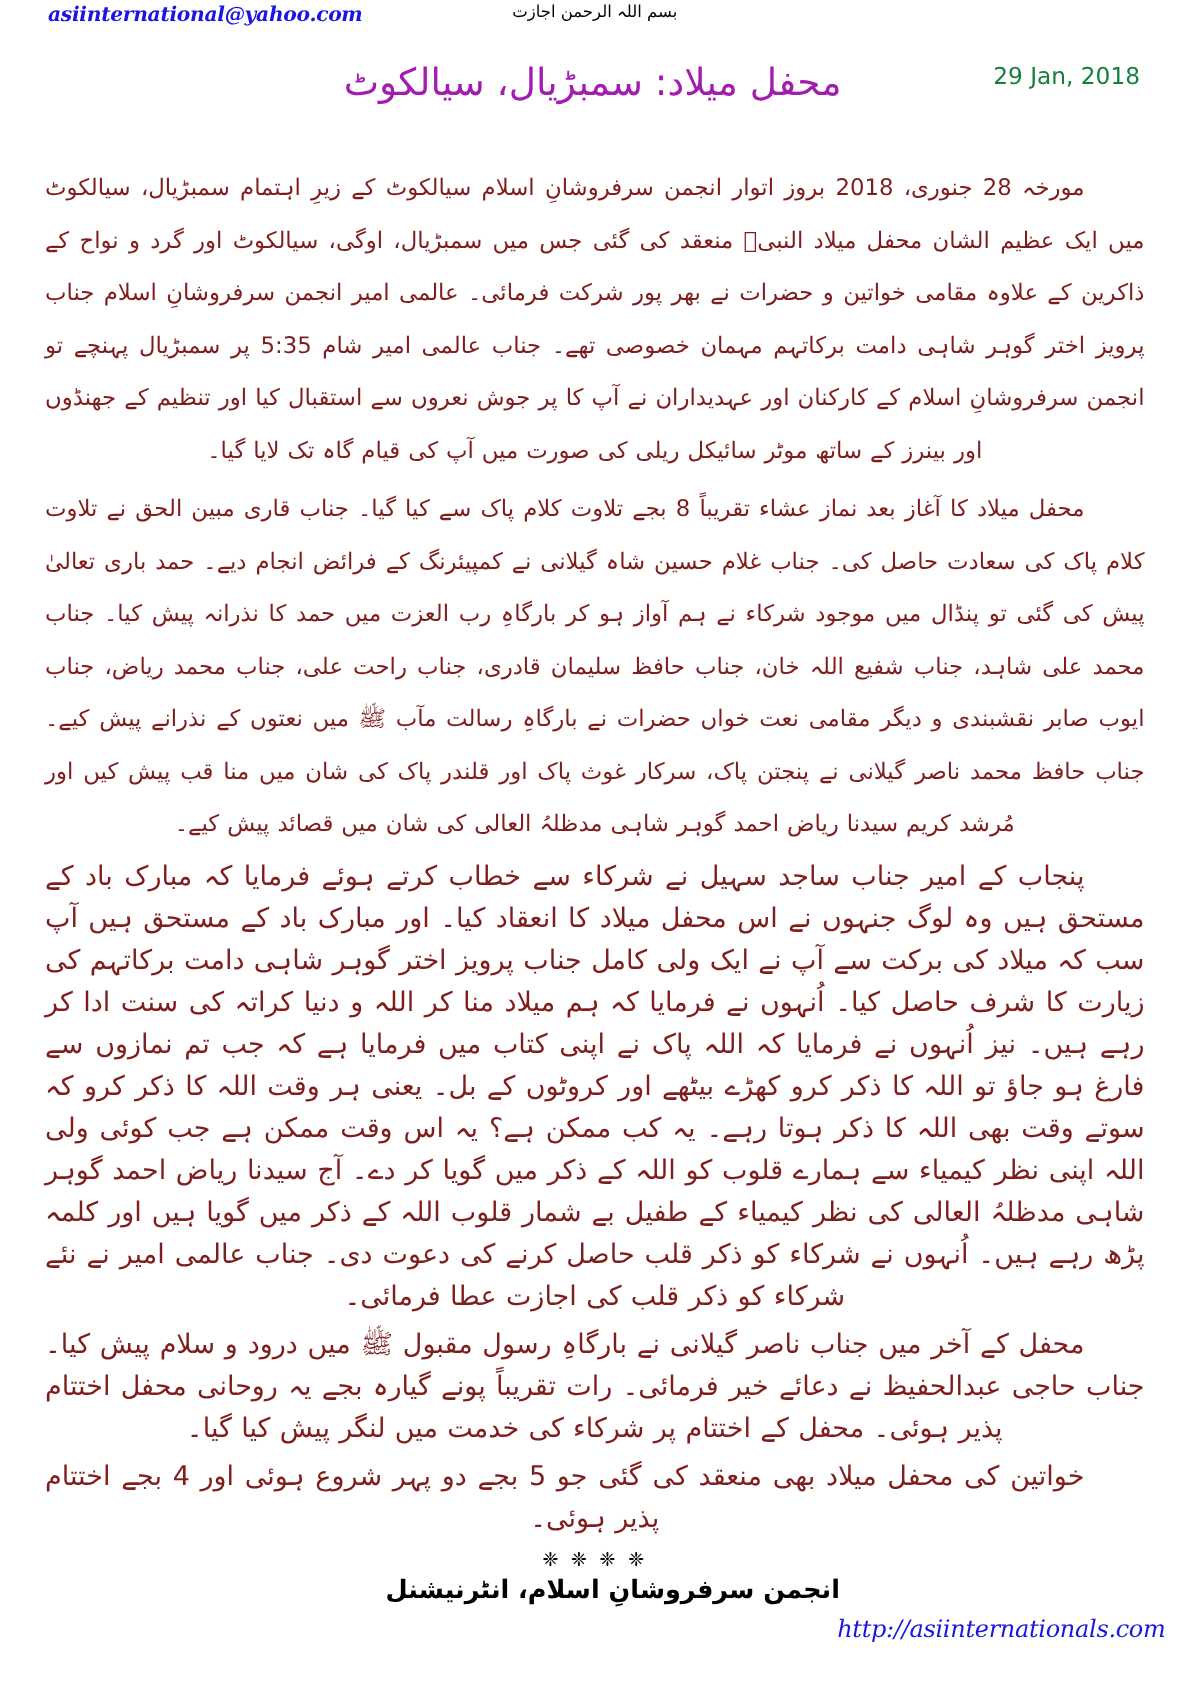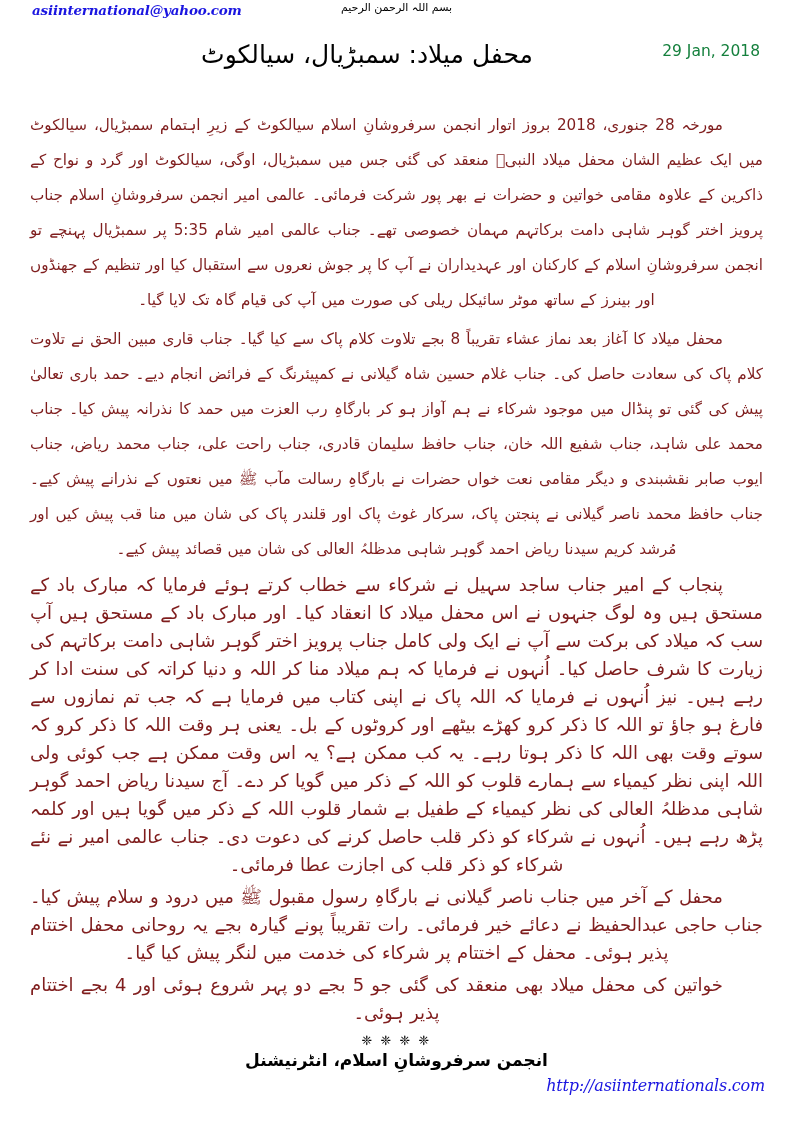--- a/index.html
+++ b/index.html
@@ -62,28 +62,28 @@
   
   .title-row {
     position: absolute;
     top: 30px;
     left: 0;
     width: 793px;
     height: 72px;
   }
   .doc-title {
     position: absolute;
-    right: 260px;
+    right: 232px;
     top: 6px;
     direction: rtl;
     font-family: "DejaVu Sans", "Liberation Sans", sans-serif;
     font-size: 25px;
     font-weight: normal;
     line-height: 1.5;
-    color: #000000;
+    color: #a21caf;
     white-space: nowrap;
   }
   .doc-date {
     position: absolute;
     right: 33px;
     top: 12px;
     direction: ltr;
     font-family: "DejaVu Sans", "Liberation Sans", sans-serif;
     font-size: 15.5px;
     font-weight: normal;
@@ -131,21 +131,21 @@
     direction: ltr;
     font-size: 13px;
     letter-spacing: 2px;
     color: #000;
     line-height: 14px;
   }
 
   
   .footer {
     position: absolute;
-    left: 0;
+    left: 12px;
     top: 1050px;
     width: 652px;
     height: 72px;
   }
   .org-name {
     position: absolute;
     left: 0;
     top: 0;
     width: 793px;
     text-align: center;
@@ -193,21 +193,21 @@
     letter-spacing: -0.2px;
   }
 </style>
 </head>
 <body>
 
 <div class="page">
 
   <div class="header-bar">
     <div class="hdr-email">asiinternational@yahoo.com</div>
-    <div class="hdr-bismillah">بسم اللہ الرحمن الرحیم</div>
+    <div class="hdr-bismillah">بسم اللہ الرحمن اجازت</div>
   </div>
 
   <div class="title-row">
     <div class="doc-title">محفل میلاد: سمبڑیال، سیالکوٹ</div>
     <div class="doc-date">29 Jan, 2018</div>
   </div>
 
   <div class="body-wrap">
     <p class="para">مورخہ 28 جنوری، 2018 بروز اتوار انجمن سرفروشانِ اسلام سیالکوٹ کے زیرِ اہتمام سمبڑیال، سیالکوٹ میں ایک عظیم الشان محفل میلاد النبیؐ منعقد کی گئی جس میں سمبڑیال، اوگی، سیالکوٹ اور گرد و نواح کے ذاکرین کے علاوہ مقامی خواتین و حضرات نے بھر پور شرکت فرمائی۔ عالمی امیر انجمن سرفروشانِ اسلام جناب پرویز اختر گوہر شاہی دامت برکاتہم مہمان خصوصی تھے۔ جناب عالمی امیر شام 5:35 پر سمبڑیال پہنچے تو انجمن سرفروشانِ اسلام کے کارکنان اور عہدیداران نے آپ کا پر جوش نعروں سے استقبال کیا اور تنظیم کے جھنڈوں اور بینرز کے ساتھ موٹر سائیکل ریلی کی صورت میں آپ کی قیام گاہ تک لایا گیا۔</p>
     <p class="para">محفل میلاد کا آغاز بعد نماز عشاء تقریباً 8 بجے تلاوت کلام پاک سے کیا گیا۔ جناب قاری مبین الحق نے تلاوت کلام پاک کی سعادت حاصل کی۔ جناب غلام حسین شاہ گیلانی نے کمپیئرنگ کے فرائض انجام دیے۔ حمد باری تعالیٰ پیش کی گئی تو پنڈال میں موجود شرکاء نے ہم آواز ہو کر بارگاہِ رب العزت میں حمد کا نذرانہ پیش کیا۔ جناب محمد علی شاہد، جناب شفیع اللہ خان، جناب حافظ سلیمان قادری، جناب راحت علی، جناب محمد ریاض، جناب ایوب صابر نقشبندی و دیگر مقامی نعت خواں حضرات نے بارگاہِ رسالت مآب ﷺ میں نعتوں کے نذرانے پیش کیے۔ جناب حافظ محمد ناصر گیلانی نے پنجتن پاک، سرکار غوث پاک اور قلندر پاک کی شان میں منا قب پیش کیں اور مُرشد کریم سیدنا ریاض احمد گوہر شاہی مدظلہُ العالی کی شان میں قصائد پیش کیے۔</p>

